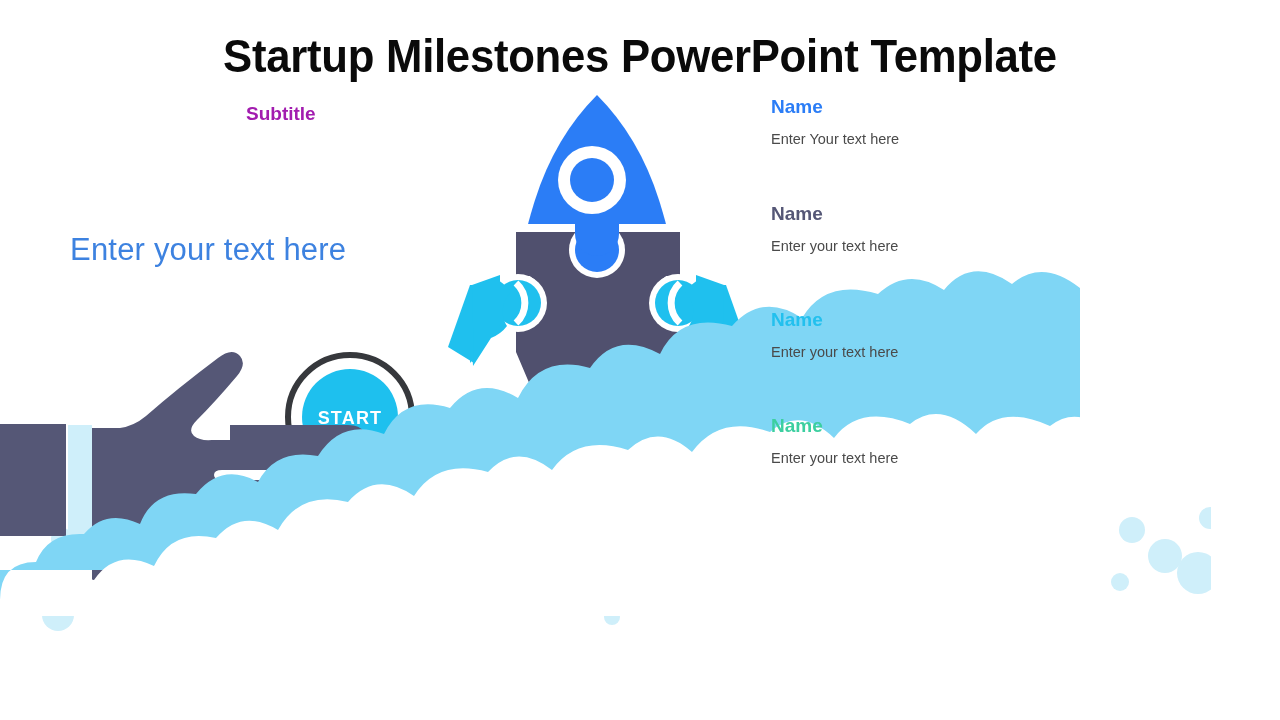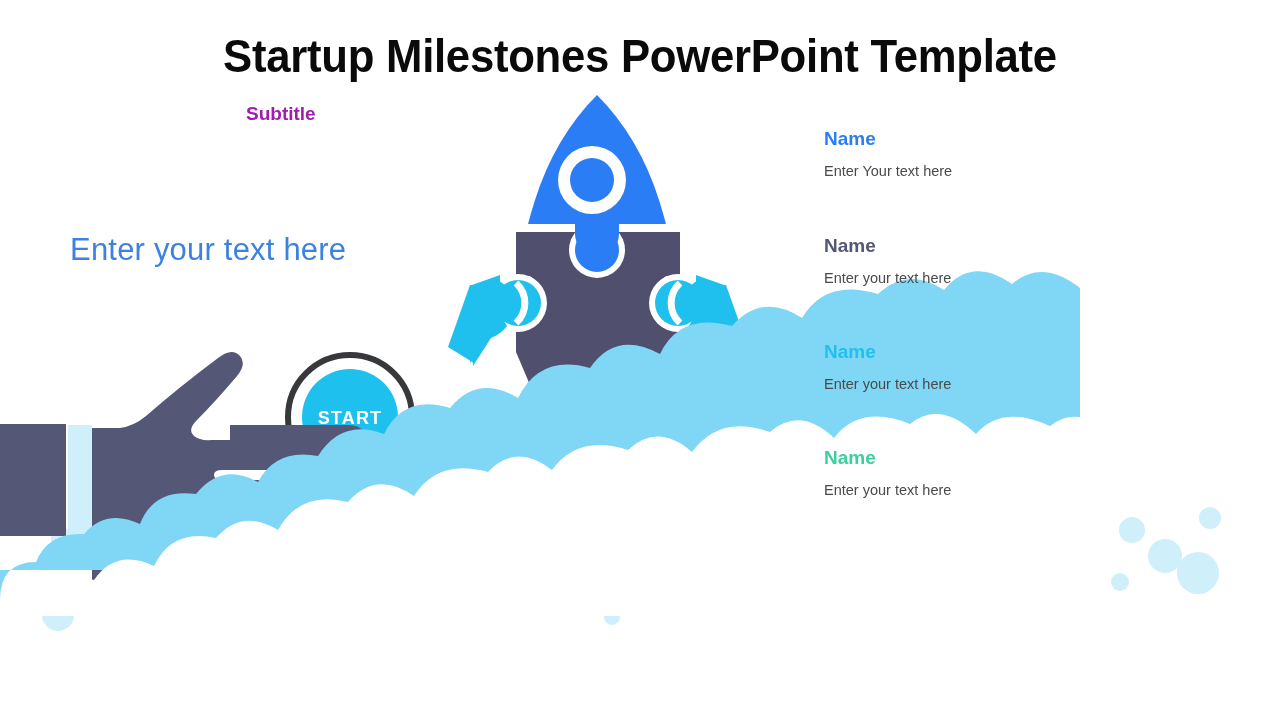--- a/index.html
+++ b/index.html
@@ -13,21 +13,20 @@
     overflow: hidden;
     font-family: "Liberation Sans", sans-serif;
     position: relative;
   }
   #slide {
     position: relative;
     width: 1211px;
     height: 720px;
     background: #ffffff;
     overflow: hidden;
-    padding-left: 18px;
   }
 
   
   #slide-title {
     position: absolute;
     left: 0;
     top: 28px;
     width: 1280px;
     text-align: center;
     font-family: "Liberation Sans Narrow", "Liberation Sans", sans-serif;
@@ -55,23 +54,22 @@
     top: 232px;
     font-size: 31px;
     font-weight: normal;
     color: #3d82e0;
     letter-spacing: 0.2px;
   }
 
   
   .milestone {
     position: absolute;
-    left: 824px;
+    left: 771px;
     width: 330px;
-    margin-top: 32px;
   }
   .milestone-name {
     font-size: 19px;
     font-weight: bold;
     margin: 0;
     line-height: 22px;
   }
   .milestone-desc {
     font-size: 14.5px;
     color: #4a4a4a;

